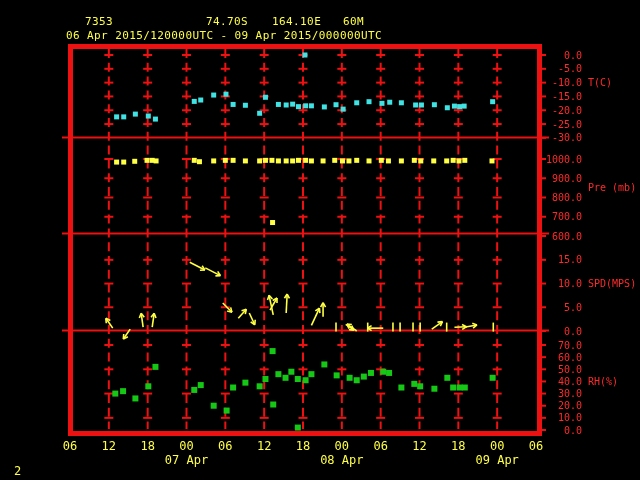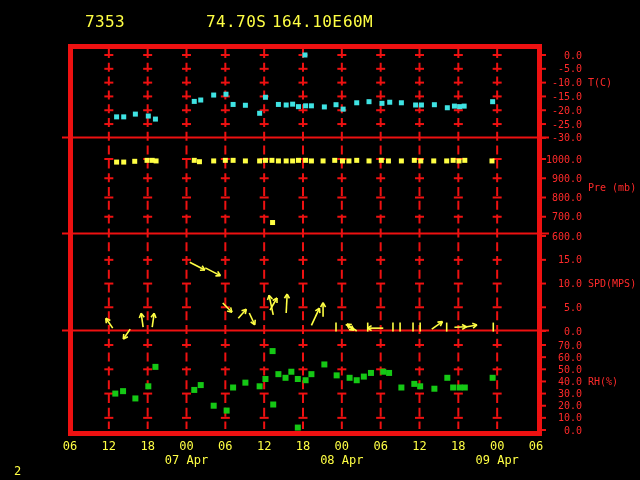--- a/index.html
+++ b/index.html
@@ -1,30 +1,31 @@
 <!DOCTYPE html>
 <html><head>
 <meta charset="utf-8">
 <style>
   html,body{margin:0;padding:0;background:#000;}
   .screen{position:relative;width:640px;height:480px;background:#000;overflow:hidden;
           font-family:"DejaVu Sans Mono","Liberation Mono",monospace;}
-  .hdr{position:absolute;color:#ffff44;font-size:16px;line-height:12px;white-space:pre;letter-spacing:0.4px;}
+  .hdr{position:absolute;color:#ffff44;font-size:11px;line-height:12px;white-space:pre;letter-spacing:0.4px;}
   .pagenum{position:absolute;left:14px;top:464px;color:#ffff44;font-size:12px;}
   svg text{font-family:"DejaVu Sans Mono","Liberation Mono",monospace;}
 </style>
 </head>
 <body>
 
 <div class="screen">
 
   <div class="hdr" style="left:85px;top:16px">7353</div>
   <div class="hdr" style="left:206px;top:16px">74.70S</div>
   <div class="hdr" style="left:272px;top:16px">164.10E</div>
   <div class="hdr" style="left:343px;top:16px">60M</div>
+  <div class="hdr" style="left:66px;top:30px">06 Apr 2015/120000UTC - 09 Apr 2015/000000UTC</div>
 
   <svg width="640" height="480" style="position:absolute;left:0;top:0">
       <g>
         <line x1="108.83333333333334" y1="49" x2="108.83333333333334" y2="429" stroke="#ee1111" stroke-width="2" stroke-dasharray="9,4.8"></line>
         <line x1="104.33333333333334" y1="55" x2="113.33333333333334" y2="55" stroke="#ee1111" stroke-width="2"></line>
         <line x1="104.33333333333334" y1="68.81" x2="113.33333333333334" y2="68.81" stroke="#ee1111" stroke-width="2"></line>
         <line x1="104.33333333333334" y1="82.62" x2="113.33333333333334" y2="82.62" stroke="#ee1111" stroke-width="2"></line>
         <line x1="104.33333333333334" y1="96.43" x2="113.33333333333334" y2="96.43" stroke="#ee1111" stroke-width="2"></line>
         <line x1="104.33333333333334" y1="110.24000000000001" x2="113.33333333333334" y2="110.24000000000001" stroke="#ee1111" stroke-width="2"></line>
         <line x1="104.33333333333334" y1="124.05" x2="113.33333333333334" y2="124.05" stroke="#ee1111" stroke-width="2"></line>

